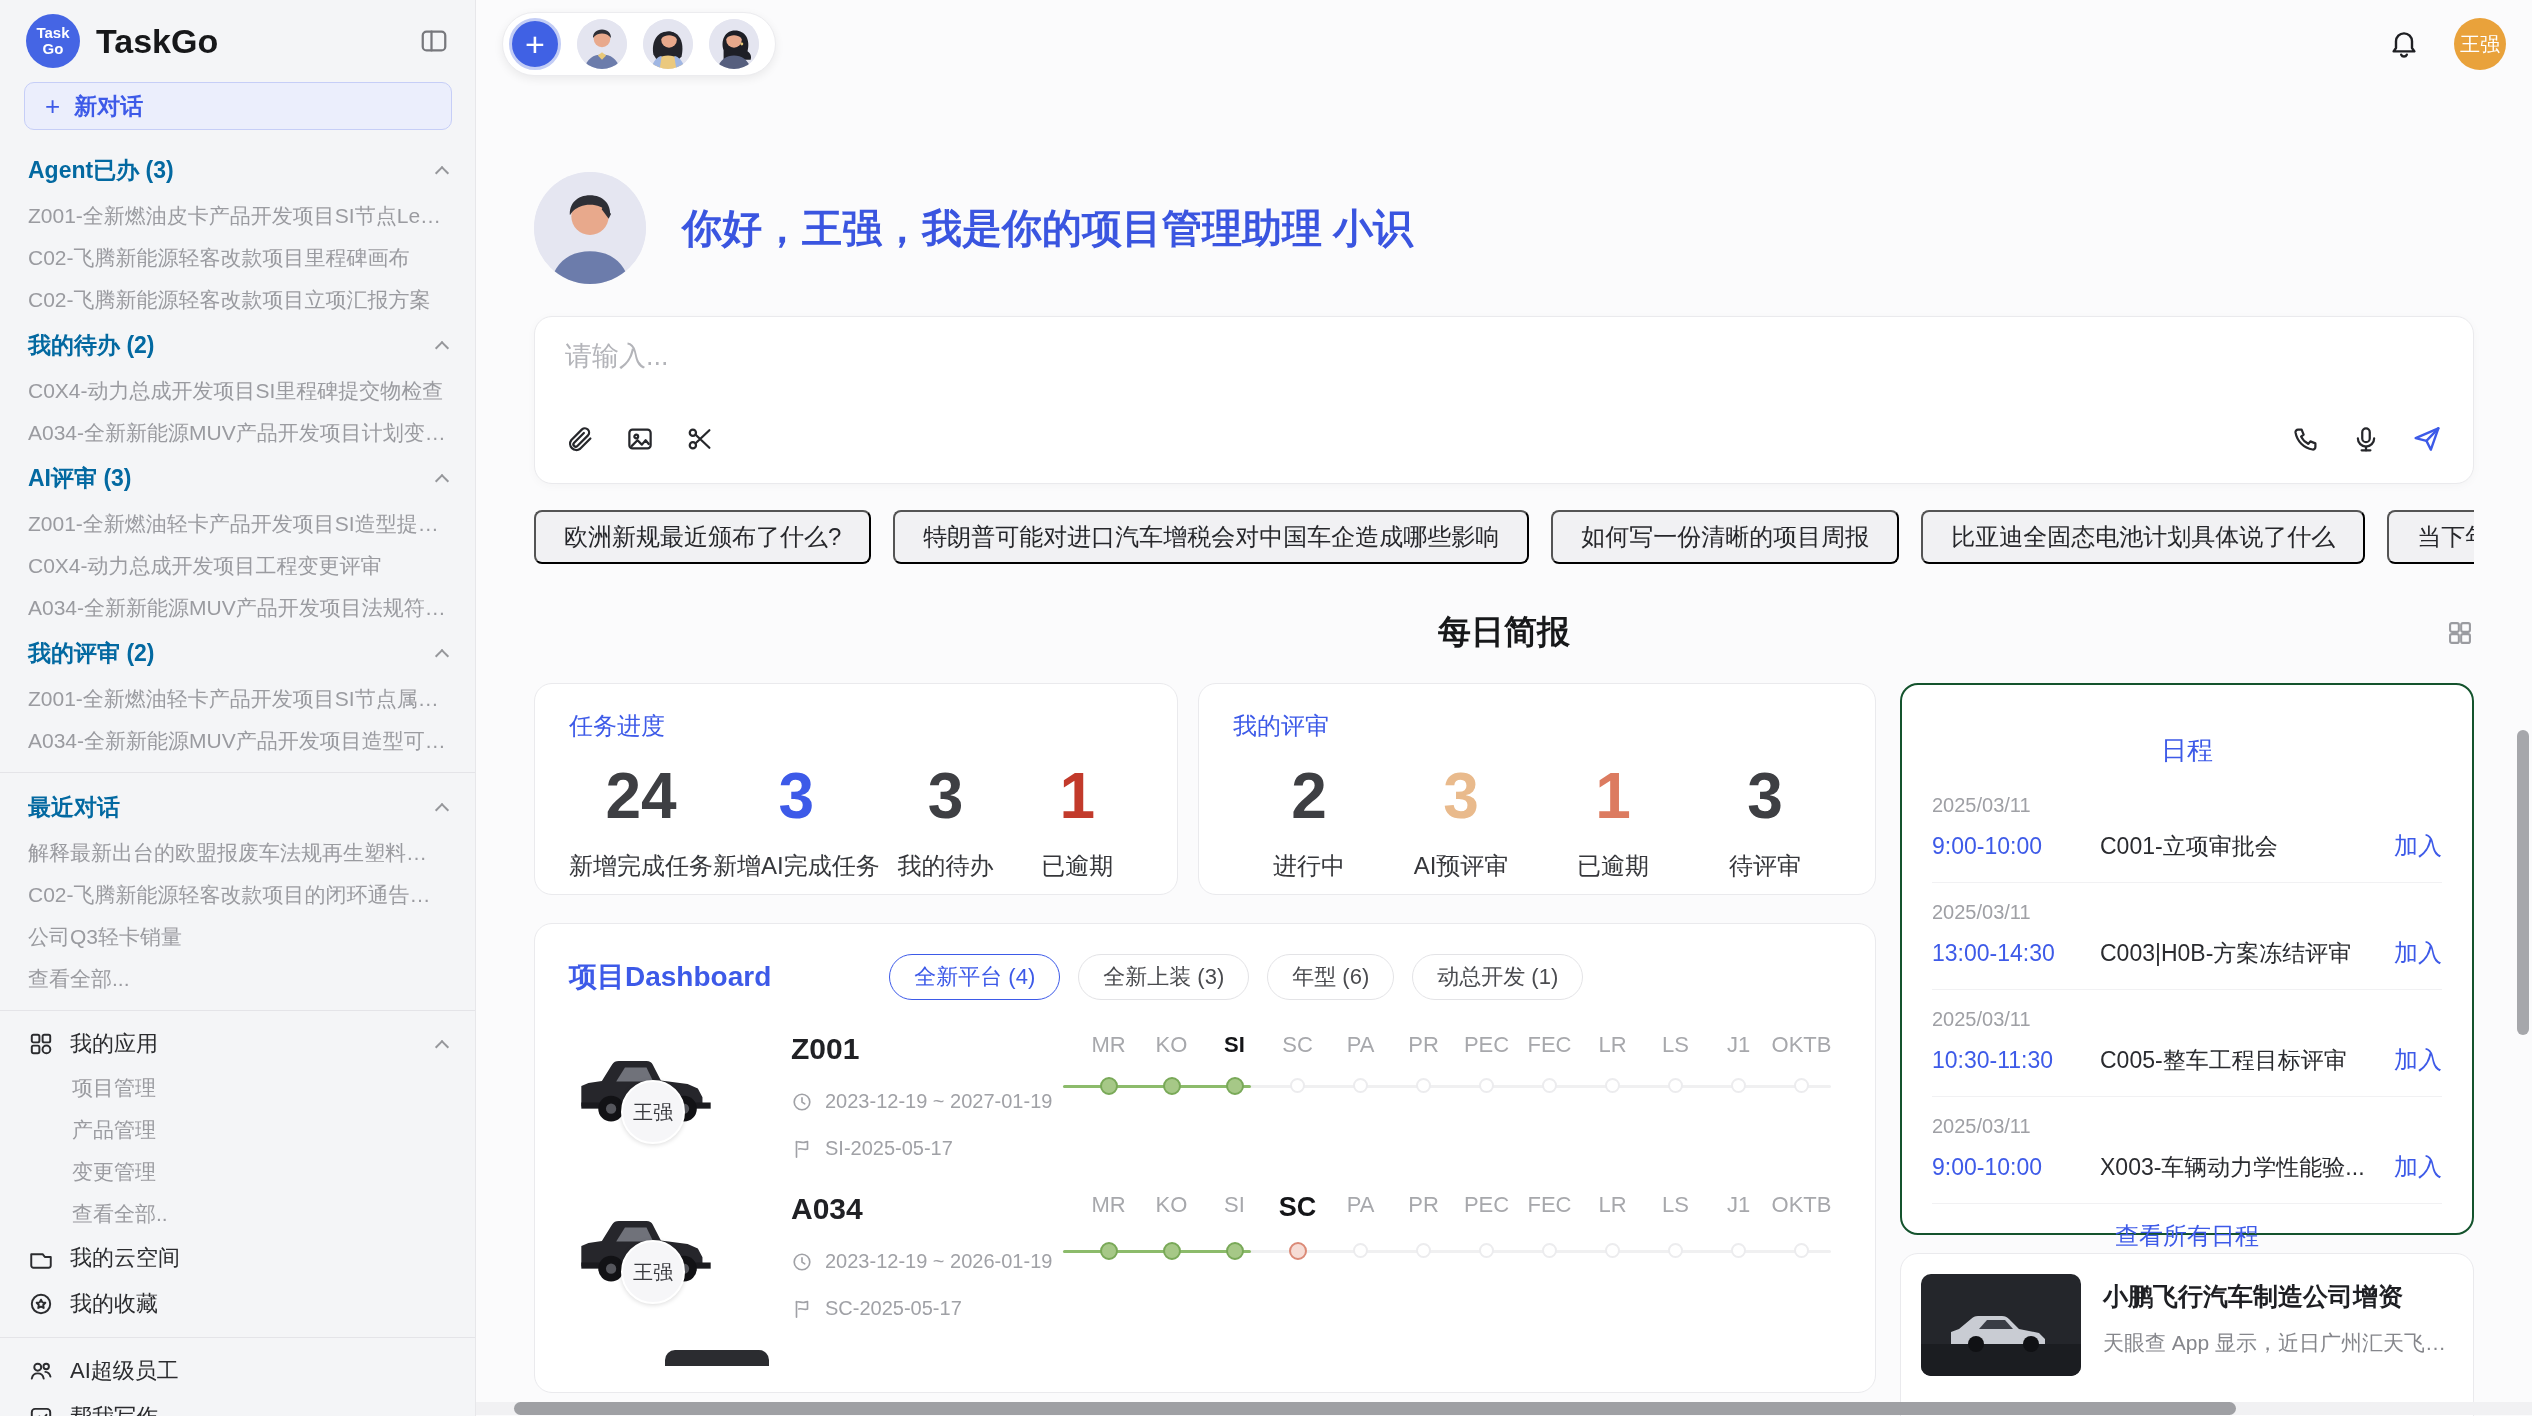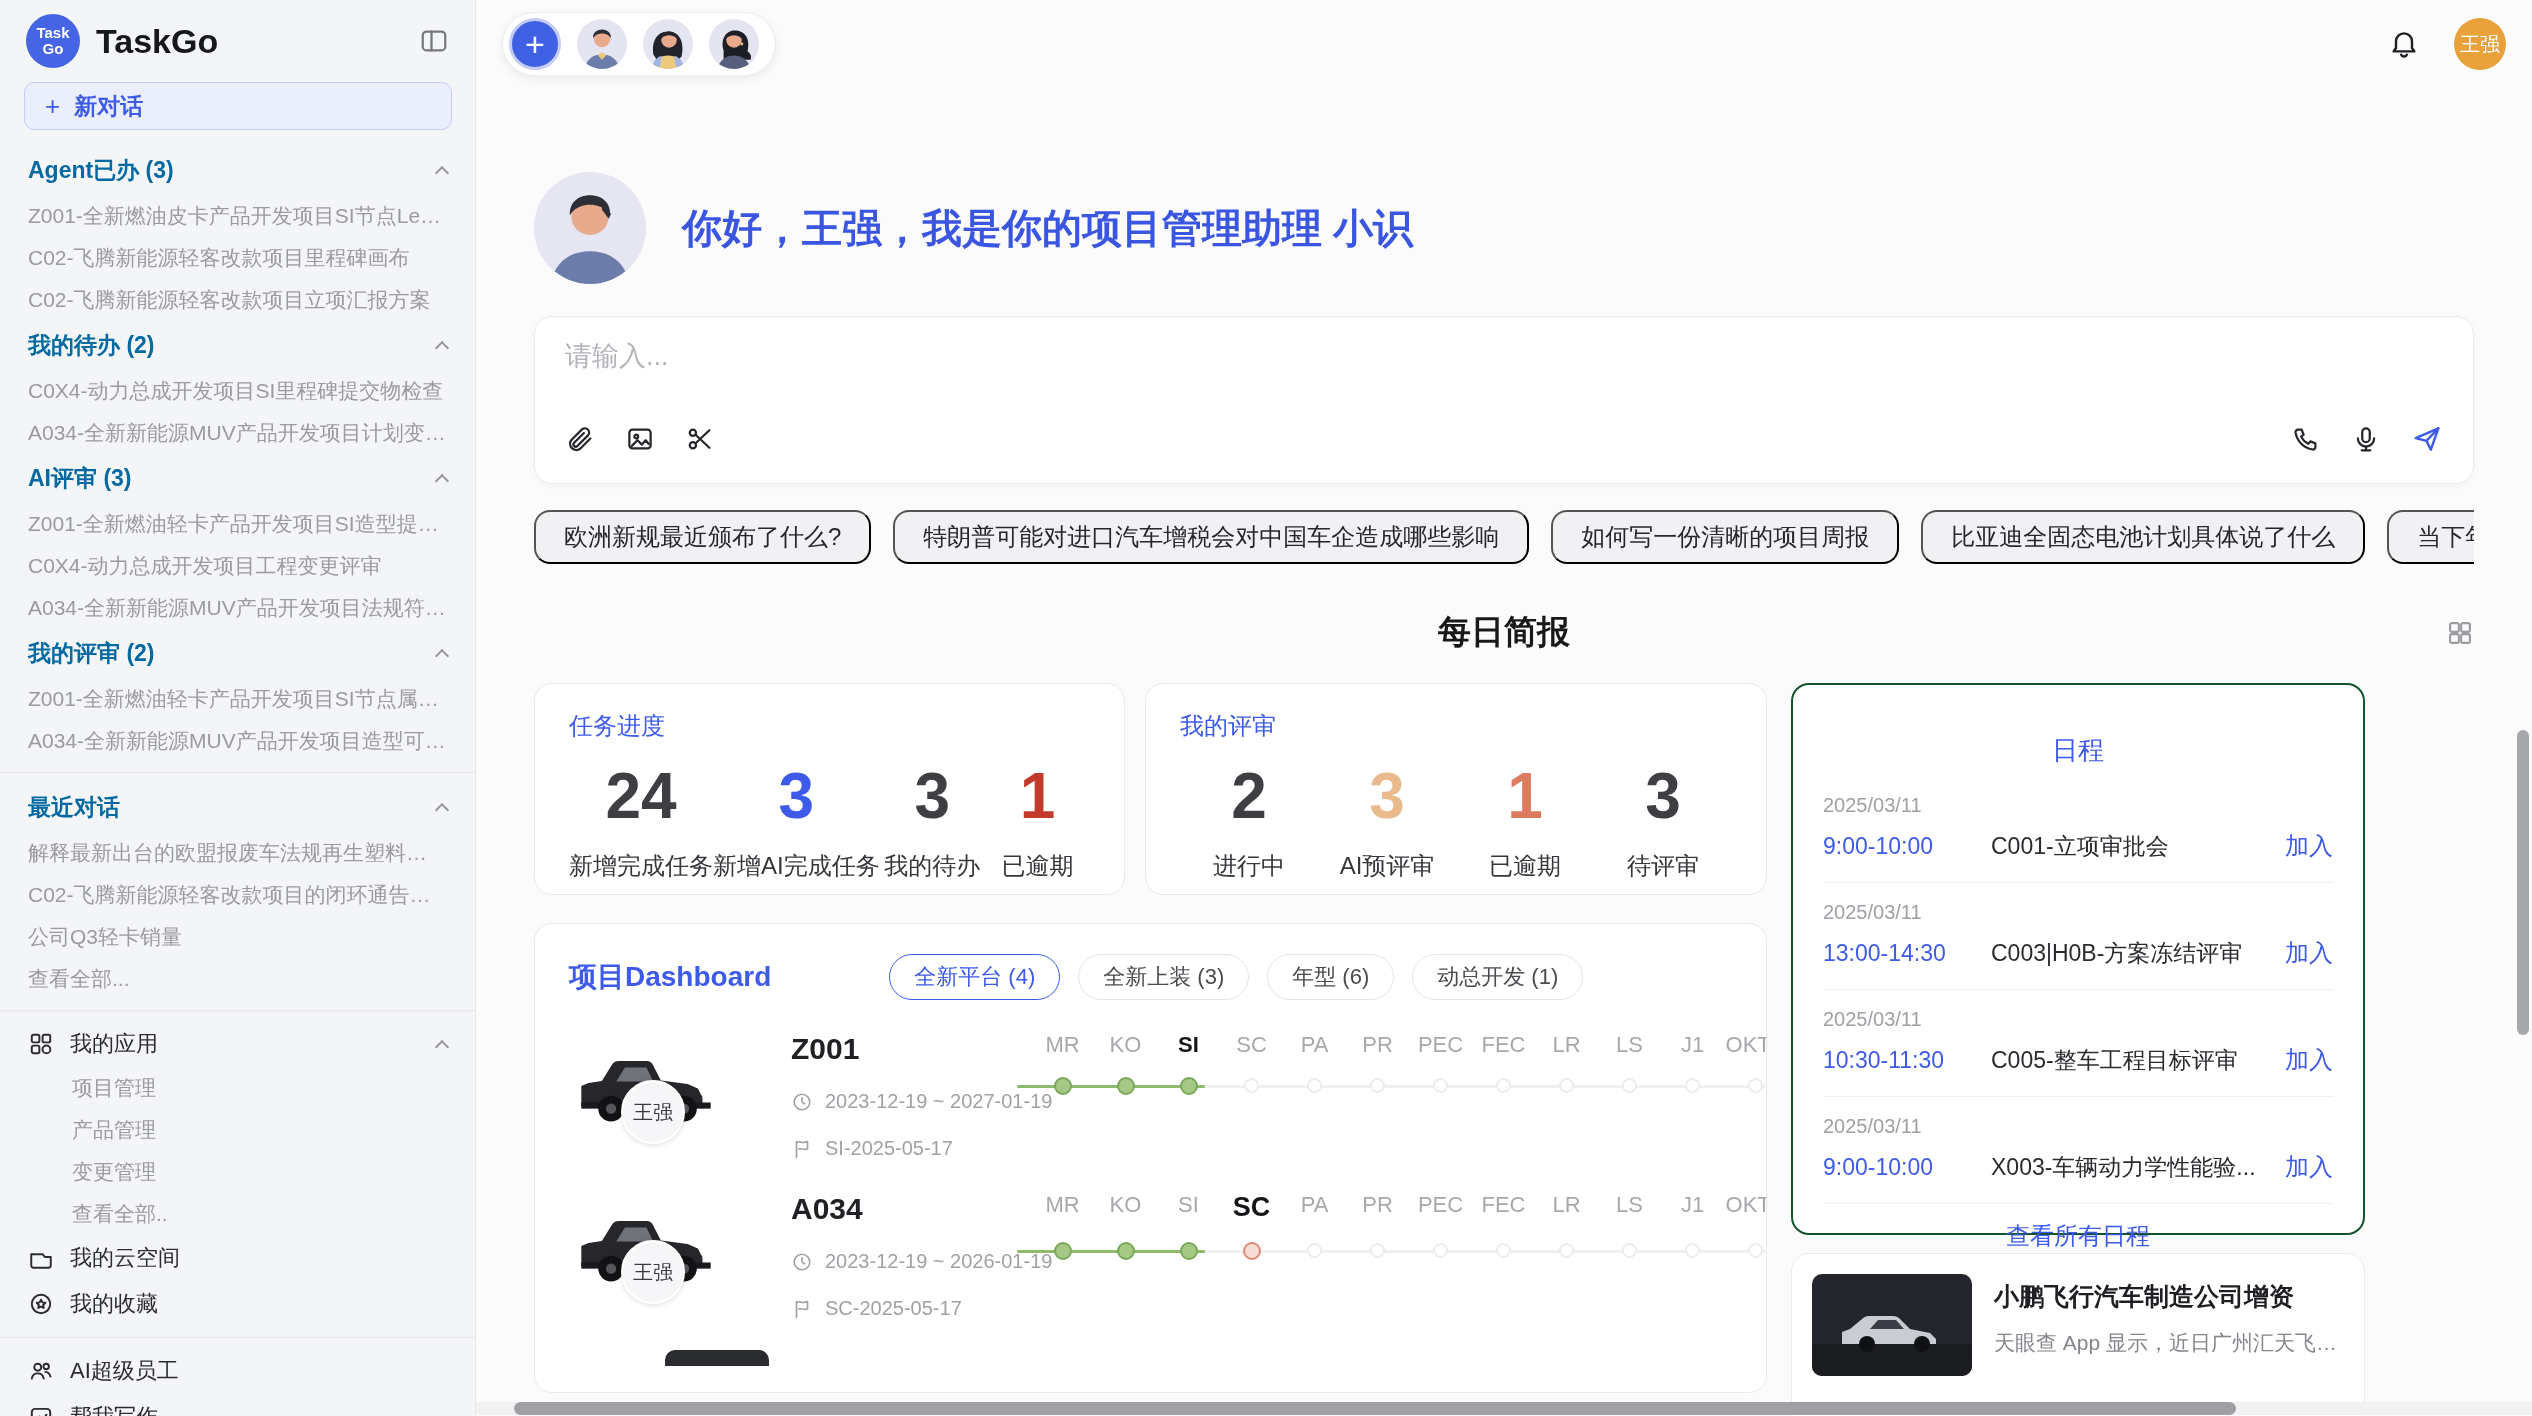--- a/index.html
+++ b/index.html
@@ -51,29 +51,29 @@
     padding:24px 30px;display:flex;flex-direction:column;justify-content:space-between;box-shadow:0 2px 10px rgba(0,0,0,.03)}
   .ask-input{border:none;outline:none;background:transparent;font-size:27px;color:#3A3B3F;width:100%;
     font-family:"Liberation Sans","DejaVu Sans",sans-serif}
   .ask-input::placeholder{color:#B3B4B9}
   .ask-tools{display:flex;align-items:center;gap:30px}
   .tool{color:#26272B;cursor:pointer}
   .right-tools{margin-left:auto;display:flex;align-items:center;gap:30px}
   .send{color:#3D5AE8}
 
   .chips{display:flex;gap:22px;margin-top:26px;overflow:hidden}
-  .chip{height:54px;background:#F1F1F3;border-radius:16px;display:flex;align-items:center;padding:16px 28px;
+  .chip{height:54px;background:#F1F1F3;border-radius:8px;display:flex;align-items:center;padding:16px 28px;
     font-size:24px;color:#26272B;white-space:nowrap;cursor:pointer;flex-shrink:0}
 
   .brief-head{position:relative;margin-top:46px;display:flex;justify-content:center;align-items:center}
   .brief-title{font-size:33px;font-weight:700;color:#17181A}
   .brief-grid{position:absolute;right:0;color:#9A9BA0}
 
   .cols{display:flex;gap:24px;margin-top:28px;align-items:flex-start}
-  .left-col{width:1233px;flex-shrink:0}
+  .left-col{width:1342px;flex-shrink:0}
   .right-col{width:574px;flex-shrink:0}
 
   .stat-row{display:flex;gap:20px}
   .stat-card{background:#fff;border:1px solid #EAEAED;border-radius:18px;height:212px;padding:26px 34px}
   .stat-card.c1{width:644px}
   .stat-card.c2{width:678px}
   .stat-title{color:#3D5AE8;font-size:24px}
   .stat-grid{display:flex;margin-top:14px}
   .stat{flex:1;text-align:center}
   .stat-num{font-size:64px;font-weight:600;line-height:1.25}

